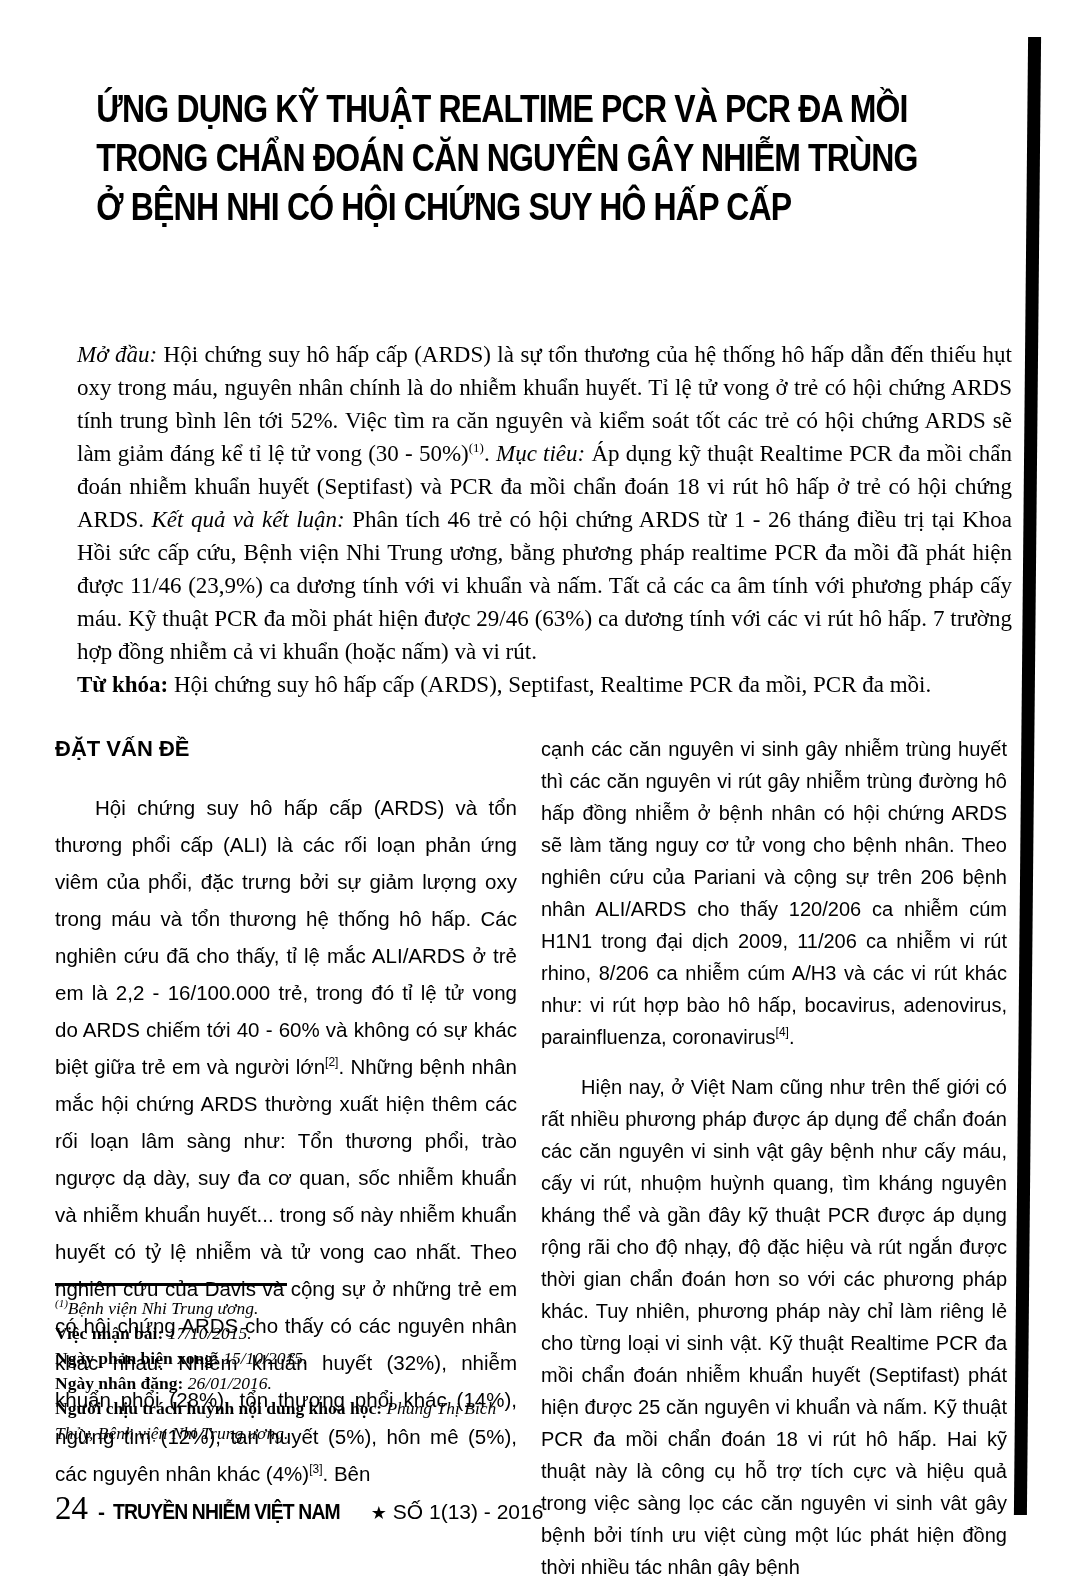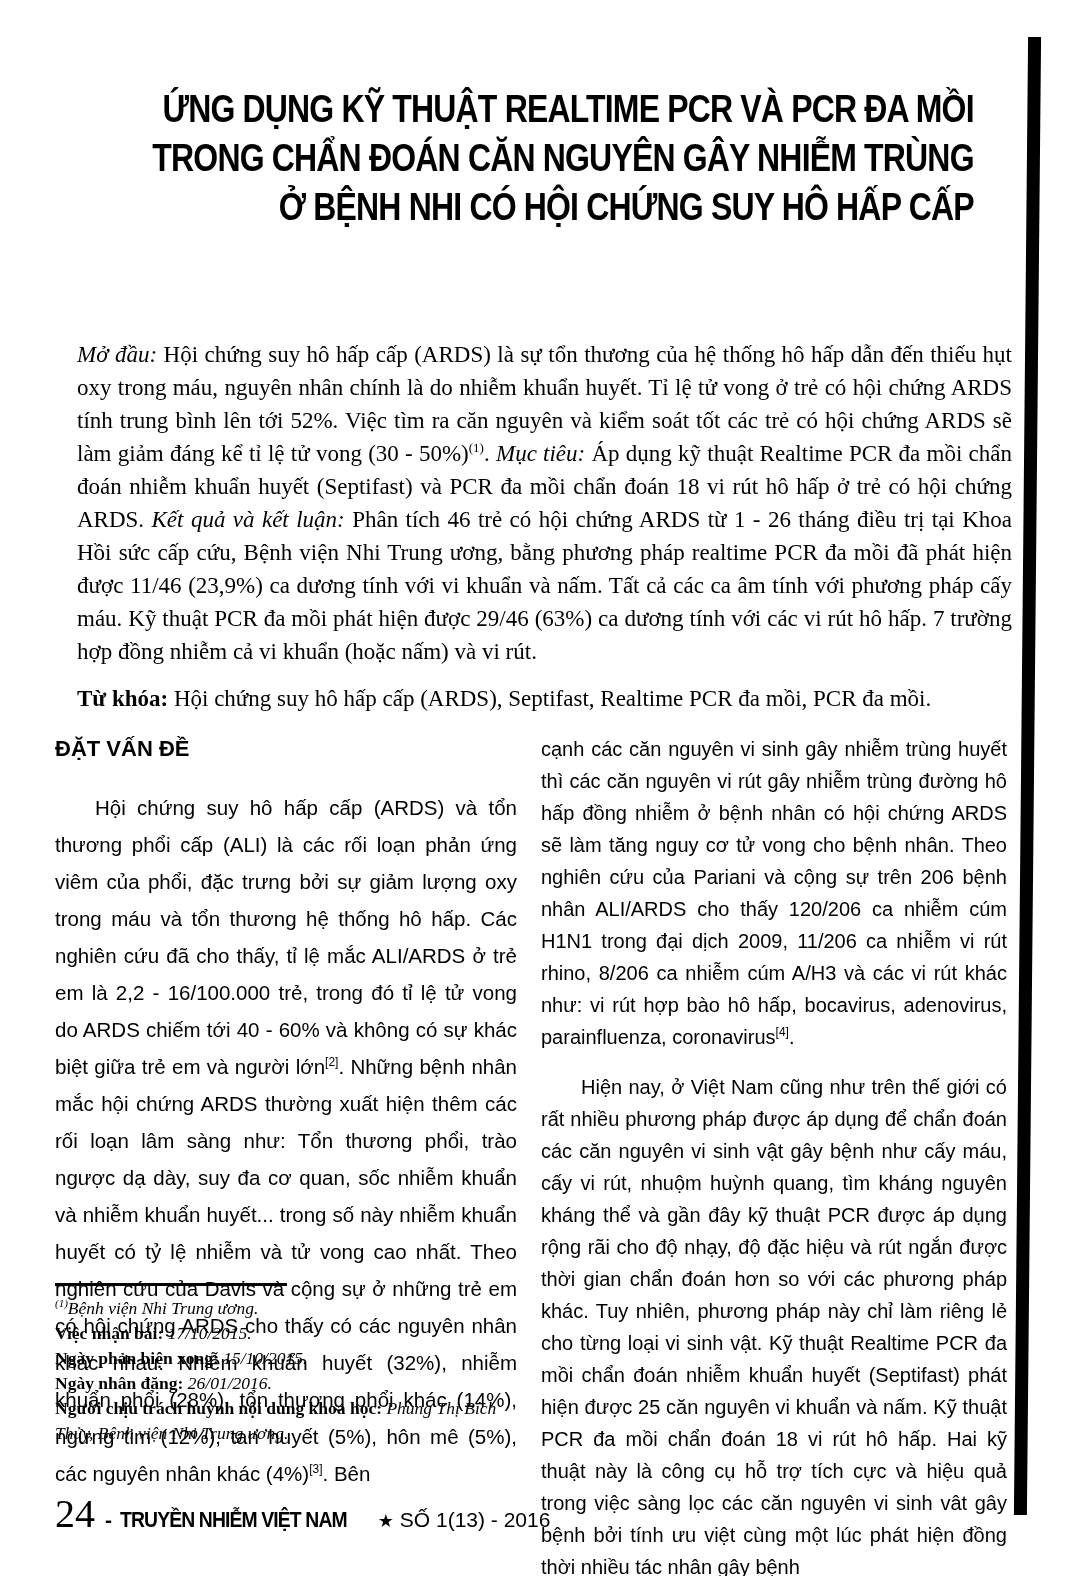--- a/index.html
+++ b/index.html
@@ -7,21 +7,21 @@
     position:relative;
     width:1090px;height:1576px;
     margin:0 auto;
     background:#ffffff;
     color:#000;
     overflow:hidden;
   }
   
   .title-block{
     position:absolute;top:84px;left:0;width:1070px;
-    text-align:right;
+    text-align:left;
     font-family:"Liberation Sans",sans-serif;
     font-weight:bold;
   }
   .title-line{
     display:block;
     font-size:39px;
     line-height:49px;
     letter-spacing:-1px;
     transform:scaleX(0.82);
     transform-origin:center;
@@ -39,21 +39,20 @@
   .abstract{
     position:absolute;top:338px;left:77px;width:935px;
     font-family:"Liberation Serif",serif;
     font-size:23px;
     line-height:33px;
     text-align:justify;
   }
   .abstract .lbl{font-style:italic;}
   .abstract sup{font-size:13px;line-height:0;}
   .keywords{
-    margin-top:14px;
     text-align:left;
   }
   .keywords .kw-label{font-weight:bold;}
   
   .col{
     position:absolute;
     font-family:"Liberation Sans",sans-serif;
     text-align:justify;
   }
   .col sup{font-size:12px;line-height:0;}
@@ -93,21 +92,21 @@
   .footnotes sup{font-size:11px;line-height:0;font-style:italic;}
   .footnotes .gap{display:inline-block;width:48px;}
   
   .footer{
     position:absolute;top:1490px;left:55px;
     display:flex;align-items:baseline;
     font-family:"Liberation Sans",sans-serif;
   }
   .footer .pagenum{
     font-family:"Liberation Serif",serif;
-    font-size:40px;font-weight:normal;
+    font-size:33px;font-weight:normal;
   }
   .footer .dash{font-size:21px;font-weight:bold;margin:0 8px 0 10px;}
   .footer .journal{
     font-size:22px;font-weight:bold;letter-spacing:-1px;
     transform:scaleX(0.88);transform-origin:left;
     display:inline-block;white-space:nowrap;
   }
   .footer .star{font-size:18px;margin:0 6px 0 0;}
   .footer .issue{font-size:21px;font-weight:normal;}
   

